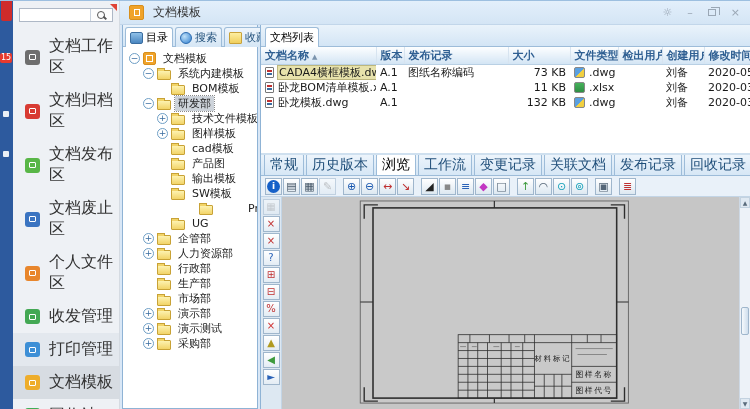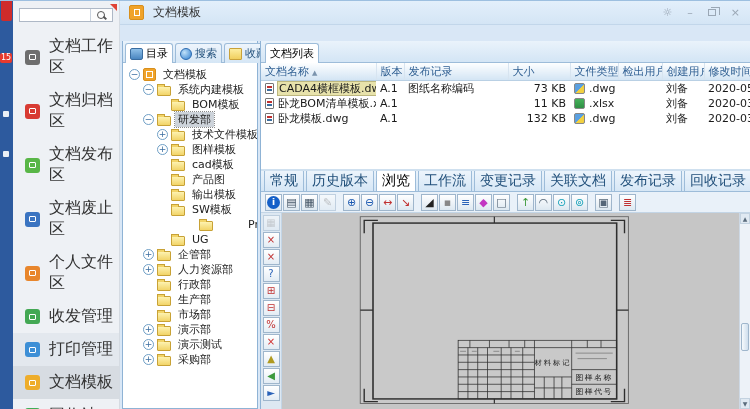--- a/index.html
+++ b/index.html
@@ -33,21 +33,21 @@
   .main { flex:1; display:flex; flex-direction:column; background:#d9e7f6; min-width:0; }
   .titlebar { height:24px; flex:none; display:flex; align-items:center; padding:0 10px 0 9px; background:linear-gradient(#e3effb,#d4e5f5); border-bottom:1px solid #c2d6ea; }
   .title-ico { width:15px; height:15px; background:#f0a32a; border:1px solid #d88f1c; border-radius:2px; margin-right:9px; display:flex; align-items:center; justify-content:center; }
   .title-ico i { display:block; width:6px; height:7px; border:1.2px solid #fff; }
   .page-title { color:#333; font-size:12px; }
   .win-controls { margin-left:auto; display:flex; align-items:center; gap:15px; color:#9aa7b5; }
   .wctl { font-size:11px; line-height:11px; cursor:pointer; }
   .restore-box { display:block; width:8px; height:7px; border:1.2px solid #9aa7b5; position:relative; }
   .restore-box::before { content:""; position:absolute; top:-3px; left:2px; width:8px; height:7px; border:1.2px solid #9aa7b5; border-bottom:none; border-left:none; }
 
-  .content { flex:1; display:flex; min-height:0;margin-top:16px; }
+  .content { flex:1; display:flex; min-height:0; }
 
   
   .tree-panel { width:136px; flex:none; background:#fff; border:1px solid #8fb3d5; border-top:none; display:flex; flex-direction:column; margin-left:2px; }
   .ttabs { display:flex; align-items:flex-end; gap:2px; padding:2px 2px 0 2px; background:linear-gradient(#eaf3fb,#d3e5f5); border-bottom:1px solid #9dbcd9; flex:none; }
   .ttab { display:flex; align-items:center; font-size:11px; color:#1f4e79; background:linear-gradient(#eef5fc,#d5e6f5); border:1px solid #9dbcd9; border-bottom:none; border-radius:3px 3px 0 0; padding:2px 4px; margin-bottom:-1px; cursor:pointer; white-space:nowrap; }
   .ttab.active { background:#fff; color:#000; }
   .ticon { width:13px; height:12px; margin-right:3px; display:inline-block; flex:none; }
   .catalog-icon { background:linear-gradient(#8fc0e8,#4a86c0); border:1px solid #3a6da0; border-radius:2px; }
   .search-globe-icon { width:12px; height:12px; background:radial-gradient(circle at 35% 35%,#bfe0f8,#2f7fd0); border:1px solid #2a6ab0; border-radius:50%; }
   .favorites-folder-icon { background:linear-gradient(#fdeea0,#f0cf5e); border:1px solid #c9a23a; border-radius:1px; }
@@ -61,21 +61,21 @@
   .root-ico::after { content:""; width:5px; height:5px; border:1.2px solid #fff; }
   .tlabel { padding:0 3px; color:#222; }
   .tlabel.sel { background:#cdd3da; outline:1px dotted #8a8a8a; }
 
   
   .right-panel { flex:1; min-width:0; display:flex; flex-direction:column; margin-left:2px; background:#fff; border-left:1px solid #8fb3d5; }
   .doc-section { height:130px; flex:none; display:flex; flex-direction:column; background:#fff; border-bottom:2px solid #cfe0ef; }
   .doctab-bar { display:flex; padding:2px 4px 0 4px; background:linear-gradient(#eaf3fb,#d3e5f5); border-bottom:1px solid #9dbcd9; flex:none; }
   .table-wrap { flex:1; overflow:hidden; }
   table.doc { border-collapse:collapse; table-layout:fixed; width:490px; font-size:11px; }
-  table.doc th { font-weight:normal; text-align:left; color:#2f5f92; background:linear-gradient(#fdfeff,#e6f0f9 55%,#d3e5f4); border-right:1px solid #d7e4f0; border-bottom:1px solid #b9d0e4; padding:1px 4px; height:16px; white-space:nowrap; overflow:hidden; }
+  table.doc th { font-weight:bold; text-align:left; color:#2f5f92; background:linear-gradient(#fdfeff,#e6f0f9 55%,#d3e5f4); border-right:1px solid #d7e4f0; border-bottom:1px solid #b9d0e4; padding:1px 4px; height:16px; white-space:nowrap; overflow:hidden; }
   table.doc td { padding:0 4px; height:15px; color:#1a1a1a; white-space:nowrap; overflow:hidden; }
   .col0{width:115px}.col1{width:28px}.col2{width:104px}.col3{width:62px}.col4{width:48px}.col5{width:44px}.col6{width:42px}.col7{width:47px}
   .size-col { text-align:right; }
   .sort { font-size:7px; color:#7a93ad; margin-left:3px; }
   .file-ico { display:inline-block; width:9px; height:11px; background:#fff; border:1px solid #777; border-radius:1px; position:relative; margin-right:4px; vertical-align:-2px; }
   .file-ico::after { content:""; position:absolute; left:1px; top:2px; width:5px; height:1.5px; background:#c03030; box-shadow:0 3px 0 #3a6da0; }
   .name-hl { background:#e7e2ab; outline:1px solid #bdb77e; padding:0 1px; }
   .type-ico { display:inline-block; width:11px; height:11px; border-radius:2px; margin-right:4px; vertical-align:-2px; border:1px solid #888; }
   .type-ico.dwg { background:linear-gradient(135deg,#5aa0e0 50%,#f2d040 50%); }
   .type-ico.xlsx { background:linear-gradient(#47b25c,#2e8f43); }

